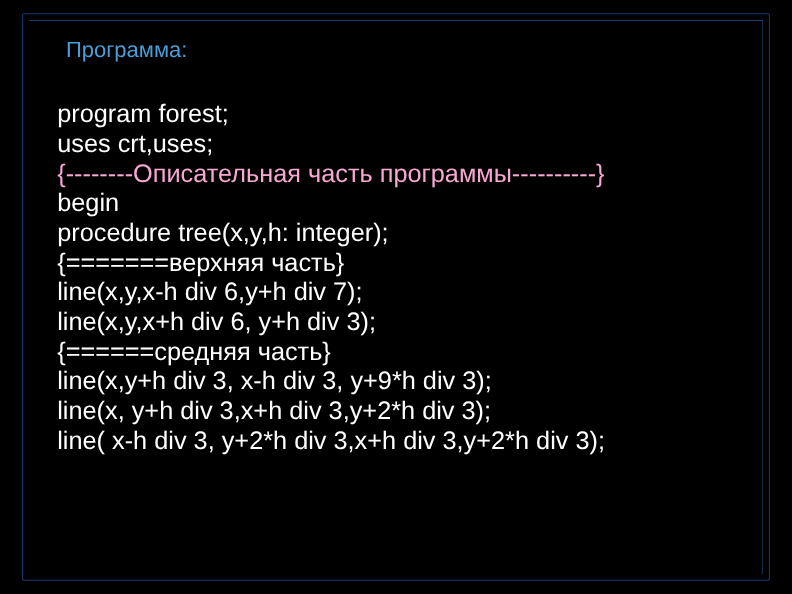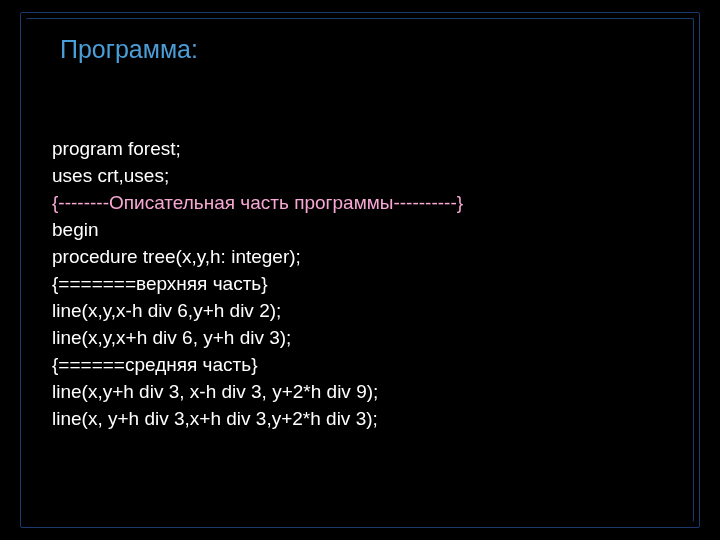--- a/index.html
+++ b/index.html
@@ -29,32 +29,31 @@
     border: 1px solid #1a3a6e;
     border-left: none;
     border-bottom: none;
     border-radius: 2px;
   }
   .title {
     position: absolute;
     left: 60px;
     top: 35px;
     color: #4a9fd8;
-    font-size: 25px;
+    font-size: 20px;
     font-weight: 400;
   }
   .code {
     position: absolute;
     left: 52px;
     top: 90px;
     color: #ffffff;
-    font-size: 19px;
+    font-size: 23px;
     line-height: 27px;
     font-weight: 400;
-    margin-top: 45px;
   }
   .comment {
     color: #f9a8d4;
   }
   .line { white-space: nowrap; }
 </style>
 </head>
 <body>
 
 <div class="outer-frame"></div>
@@ -62,18 +61,19 @@
 
 <div class="title">Программа:</div>
 
 <div class="code">
   <div class="line">program forest;</div>
   <div class="line">uses crt,uses;</div>
   <div class="line comment">{--------Описательная часть программы----------}</div>
   <div class="line">begin</div>
   <div class="line">procedure tree(x,y,h: integer);</div>
   <div class="line">{=======верхняя часть}</div>
-  <div class="line">line(x,y,x-h div 6,y+h div 2);</div>
+  <div class="line">line(x,y,x-h div 6,y+h div 7);</div>
   <div class="line">line(x,y,x+h div 6, y+h div 3);</div>
   <div class="line">{======средняя часть}</div>
-  <div class="line">line(x,y+h div 3, x-h div 3, y+2*h div 9);</div>
+  <div class="line">line(x,y+h div 3, x-h div 3, y+9*h div 3);</div>
   <div class="line">line(x, y+h div 3,x+h div 3,y+2*h div 3);</div>
+  <div class="line">line( x-h div 3, y+2*h div 3,x+h div 3,y+2*h div 3);</div>
 </div>
 
 </body></html>

